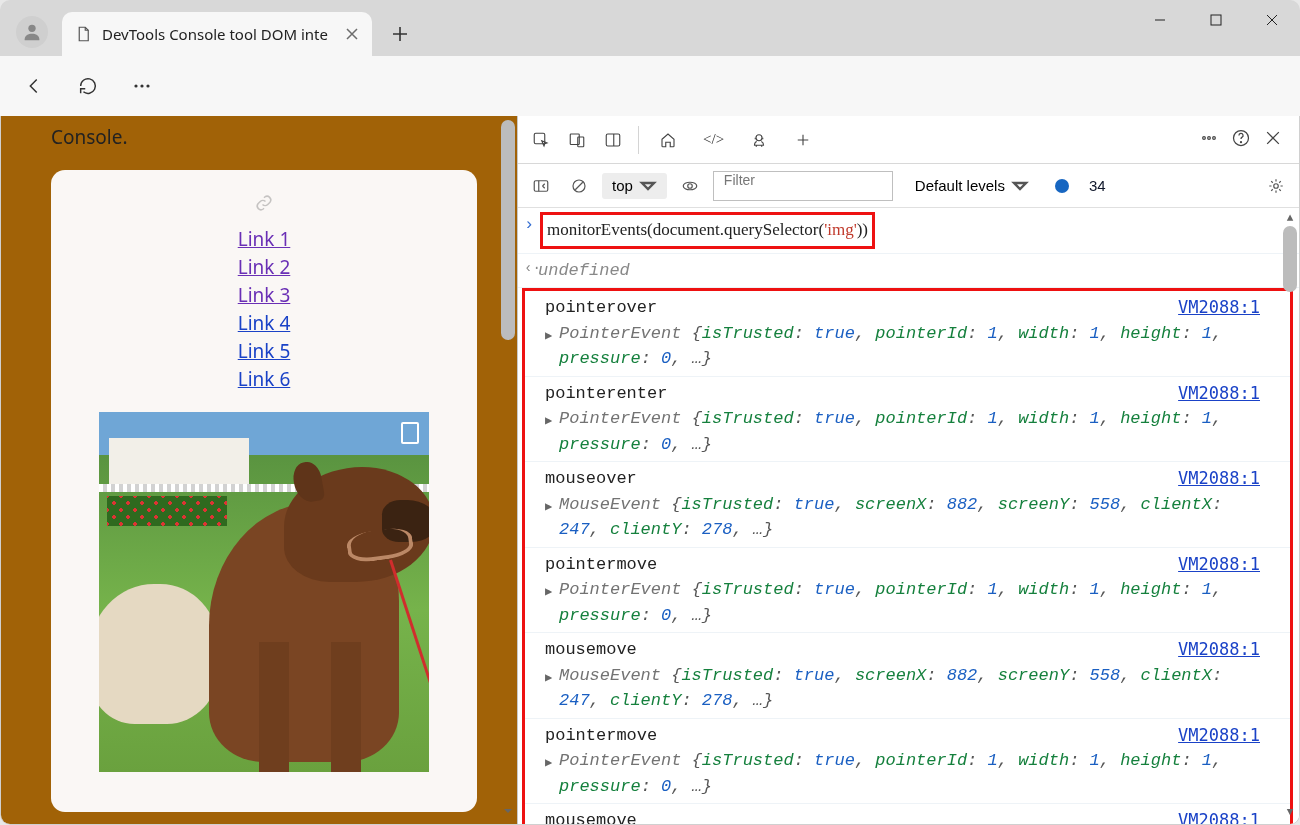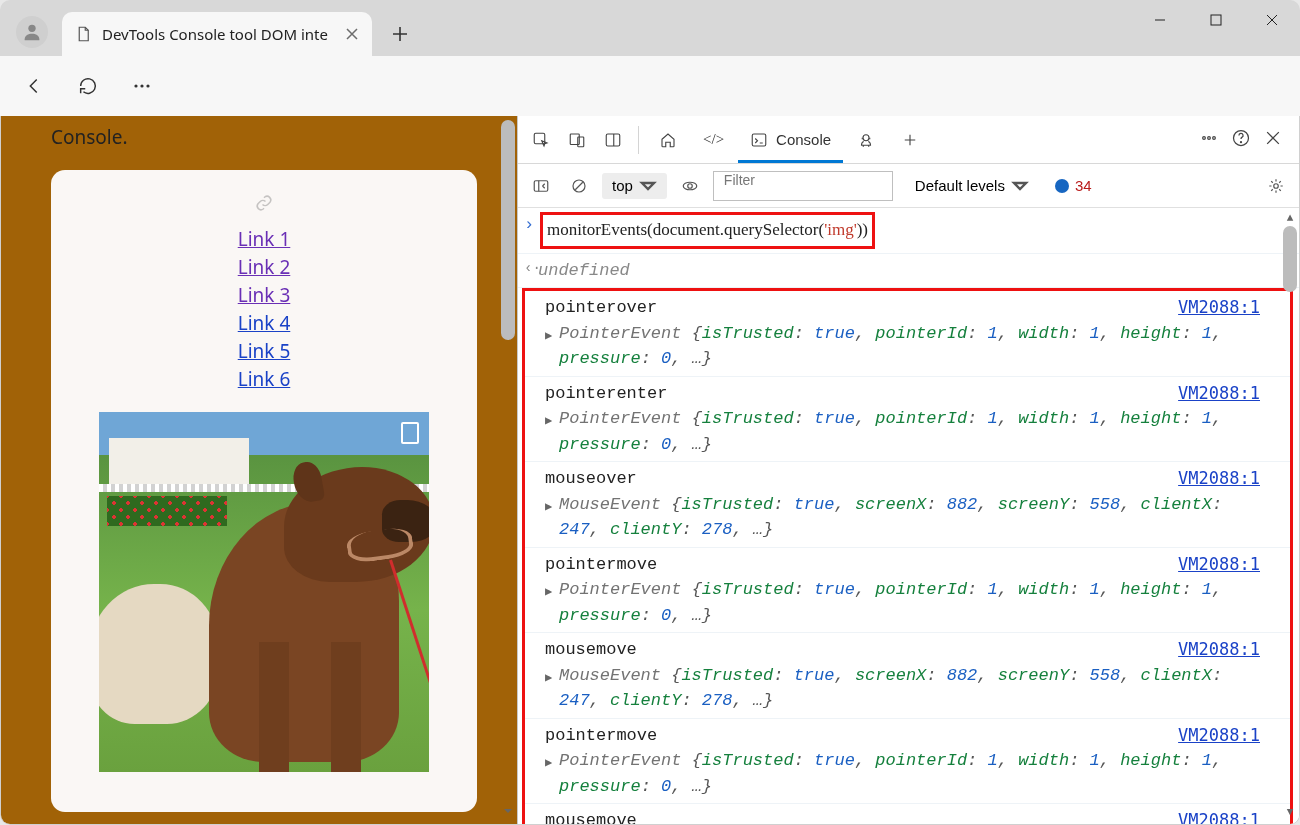--- a/index.html
+++ b/index.html
@@ -144,21 +144,21 @@
   .dt-right { margin-left:auto; display:flex; align-items:center; gap:12px; padding-right:10px;}
   .dt-right .btn { cursor:pointer; }
   .dt-right svg { width:20px; height:20px; stroke:#444; fill:none; stroke-width:1.5; }
 
   .dt-toolbar { height:44px; display:flex; align-items:center; padding:0 8px; gap:8px; border-bottom:1px solid #e0e0e0; }
   .dt-toolbar .tbtn { width:30px; height:30px; display:flex; align-items:center; justify-content:center; cursor:pointer; border-radius:4px;}
   .dt-toolbar svg { width:18px; height:18px; stroke:#555; fill:none; stroke-width:1.6;}
   .ctx { background:#ededed; padding:4px 10px; display:flex; align-items:center; gap:6px; border-radius:3px; cursor:pointer; font-size:15px;}
   .filterbox { border:1px solid #bfbfbf; background:#fff; height:30px; width:180px; padding:0 10px; font-size:14px; color:#777; display:flex; }
   .levels { margin-left:14px; display:flex; align-items:center; gap:6px; font-size:15px; cursor:pointer;}
-  .issuecount { margin-left:18px; display:flex; align-items:center; gap:6px; color:#b91c1c; font-size:15px;}
+  .issuecount { margin-left:18px; display:flex; align-items:center; gap:20px; color:#0f172a; font-size:15px;}
   .issuecount .dot { width:14px; height:14px; background:#1766c1; border-radius:50%;}
   .gear { margin-left:auto; }
 
   .console-body { flex:1; position:relative; font-family: Consolas, "Courier New", monospace; font-size:17px; overflow:hidden;}
   .console-scroll { position:absolute; right:2px; top:4px; bottom:4px; width:14px; }
   .console-scroll .thumb { position:absolute; top:14px; width:14px; height:66px; background:#bcbcbc; border-radius:7px;}
   .console-scroll .btntop,.console-scroll .btnbot { position:absolute; width:14px; height:14px; font-size:11px; color:#666; text-align:center;}
   .console-scroll .btntop{top:0;} .console-scroll .btnbot{bottom:0;}
 
   .entry { padding:4px 30px 4px 20px; border-bottom:1px solid #eef3f7; position:relative; line-height:1.5; }
@@ -312,27 +312,20 @@
         </div>
       <div class="dt-sep"></div>
       <div class="dt-tab">
           <svg viewBox="0 0 24 24">
             <path d="M4 11l8-7 8 7v9a1 1 0 0 1-1 1h-4v-6h-6v6H5a1 1 0 0 1-1-1z"></path>
           </svg>
         </div>
       <div class="dt-tab">
           <span style="font-family:Consolas">&lt;/&gt;</span>
         </div>
-      <div class="dt-tab active">
-        <svg viewBox="0 0 24 24">
-            <rect x="3" y="4" width="18" height="16" rx="2"></rect>
-            <path d="M7 10l3 3-3 3M13 16h4"></path>
-          </svg>
-        <span>Console</span>
-      </div>
       <div class="dt-tab">
           <svg viewBox="0 0 24 24">
             <circle cx="12" cy="9" r="4"></circle>
             <path d="M7 9v2M17 9v2M9 14c-3 1-3 5-3 5h12s0-4-3-5"></path>
             <path d="M9 19l-1 2M15 19l1 2"></path>
           </svg>
         </div>
       <div class="dt-tab">
           <svg viewBox="0 0 24 24">
             <path d="M12 5v14M5 12h14"></path>

